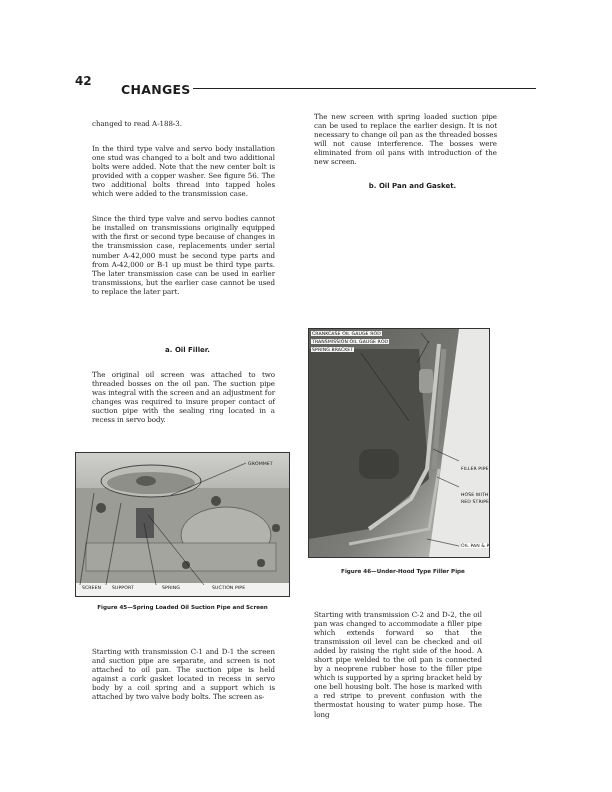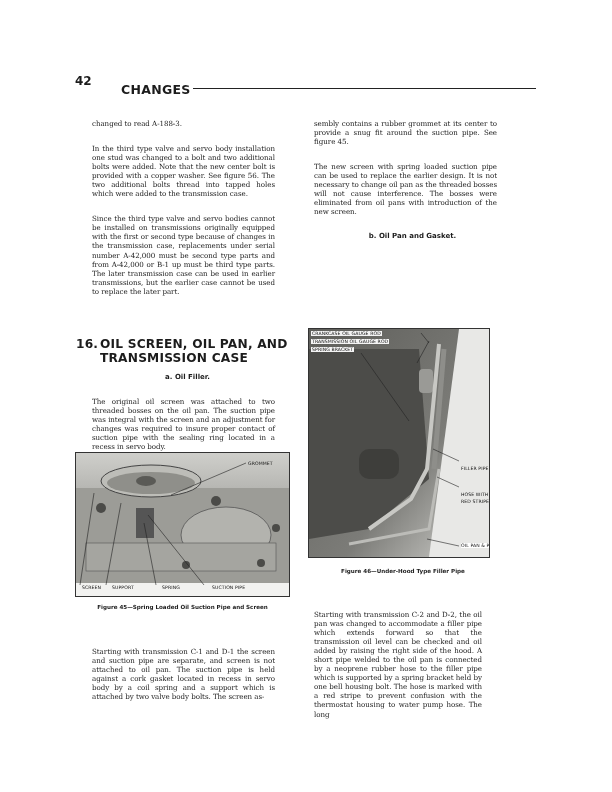--- a/index.html
+++ b/index.html
@@ -31,24 +31,20 @@
   <div class="hrule"></div>
 </div>
 
 <div class="col col-left" style="top:103px;">
   <p class="para">changed to read A-188-3.</p>
   <p class="para" style="margin-top:9px;">In the third type valve and servo body installation one stud was changed to a bolt and two additional bolts were added. Note that the new center bolt is provided with a copper washer. See figure 56. The two additional bolts thread into tapped holes which were added to the transmission case.</p>
   <p class="para" style="margin-top:9px;">Since the third type valve and servo bodies cannot be installed on transmissions originally equipped with the first or second type because of changes in the transmission case, replacements under serial number A-42,000 must be second type parts and from A-42,000 or B-1 up must be third type parts. The later transmission case can be used in earlier transmissions, but the earlier case cannot be used to replace the later part.</p>
 </div>
 
 <div class="col col-left" style="top:338px;">
-  <div class="sec">
-    <span class="num">16.</span><span>OIL SCREEN, OIL PAN, AND</span>
-    <span class="indent">TRANSMISSION CASE</span>
-  </div>
   <p class="sub" style="margin:8px 0 6px 8px;">a. Oil Filler.</p>
   <p class="para">The original oil screen was attached to two threaded bosses on the oil pan. The suction pipe was integral with the screen and an adjustment for changes was required to insure proper contact of suction pipe with the sealing ring located in a recess in servo body.</p>
 </div>
 
 <div class="figure" style="left:75px; top:452px; width:213px; height:143px; background:#8a8a86;">
   <svg width="213" height="143" viewBox="0 0 213 143">
     <defs>
       <linearGradient id="g45" x1="0" y1="0" x2="0" y2="1">
         <stop offset="0" stop-color="#cfcfcb"></stop>
           <stop offset="1" stop-color="#6c6c68"></stop>
@@ -82,21 +78,20 @@
   <span class="lbl" style="left:86px; top:132px;">SPRING</span>
   <span class="lbl" style="left:136px; top:132px;">SUCTION PIPE</span>
 </div>
 <div class="cap" style="left:75px; top:604px; width:215px;">Figure 45—Spring Loaded Oil Suction Pipe and Screen</div>
 
 <div class="col col-left" style="top:631px;">
   <p class="para">Starting with transmission C-1 and D-1 the screen and suction pipe are separate, and screen is not attached to oil pan. The suction pipe is held against a cork gasket located in recess in servo body by a coil spring and a support which is attached by two valve body bolts. The screen as-</p>
 </div>
 
 <div class="col col-right" style="top:103px;">
-  <p class="para">sembly contains a rubber grommet at its center to provide a snug fit around the suction pipe. See figure 45.</p>
   <p class="para" style="margin-top:9px;">The new screen with spring loaded suction pipe can be used to replace the earlier design. It is not necessary to change oil pan as the threaded bosses will not cause interference. The bosses were eliminated from oil pans with introduction of the new screen.</p>
   <p class="sub" style="margin:12px 0 7px 14px;">b. Oil Pan and Gasket.</p>
 </div>
 
 <div class="figure" style="left:308px; top:328px; width:180px; height:228px; background:#6a6a66;">
   <svg width="180" height="228" viewBox="0 0 180 228">
     <defs>
       <linearGradient id="g46" x1="0" y1="0" x2="1" y2="1">
         <stop offset="0" stop-color="#5e5e5a"></stop>
           <stop offset="0.6" stop-color="#7c7c78"></stop>

